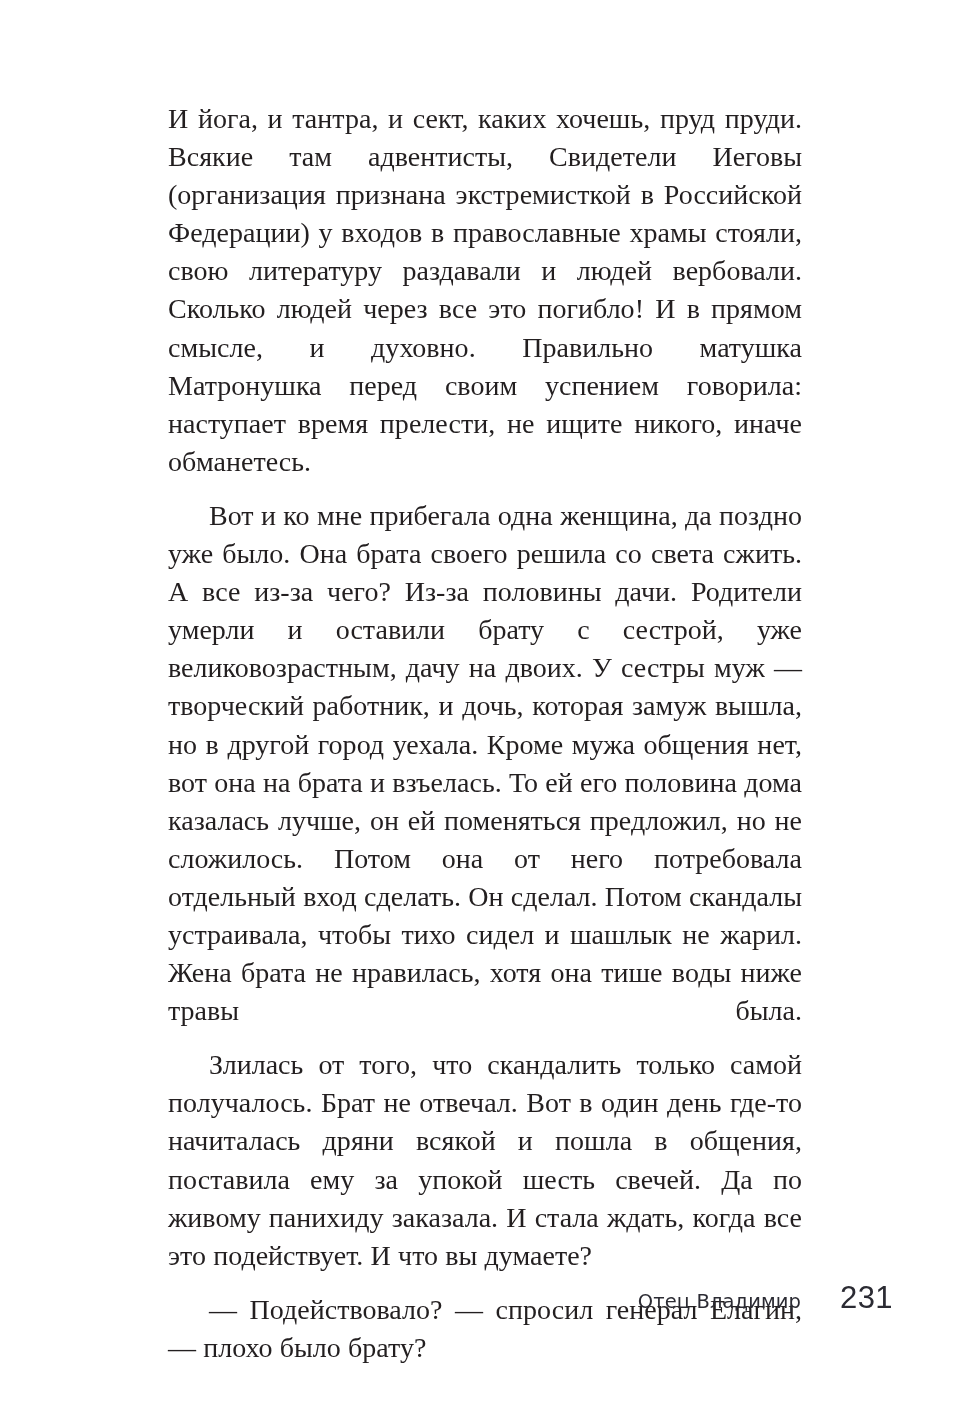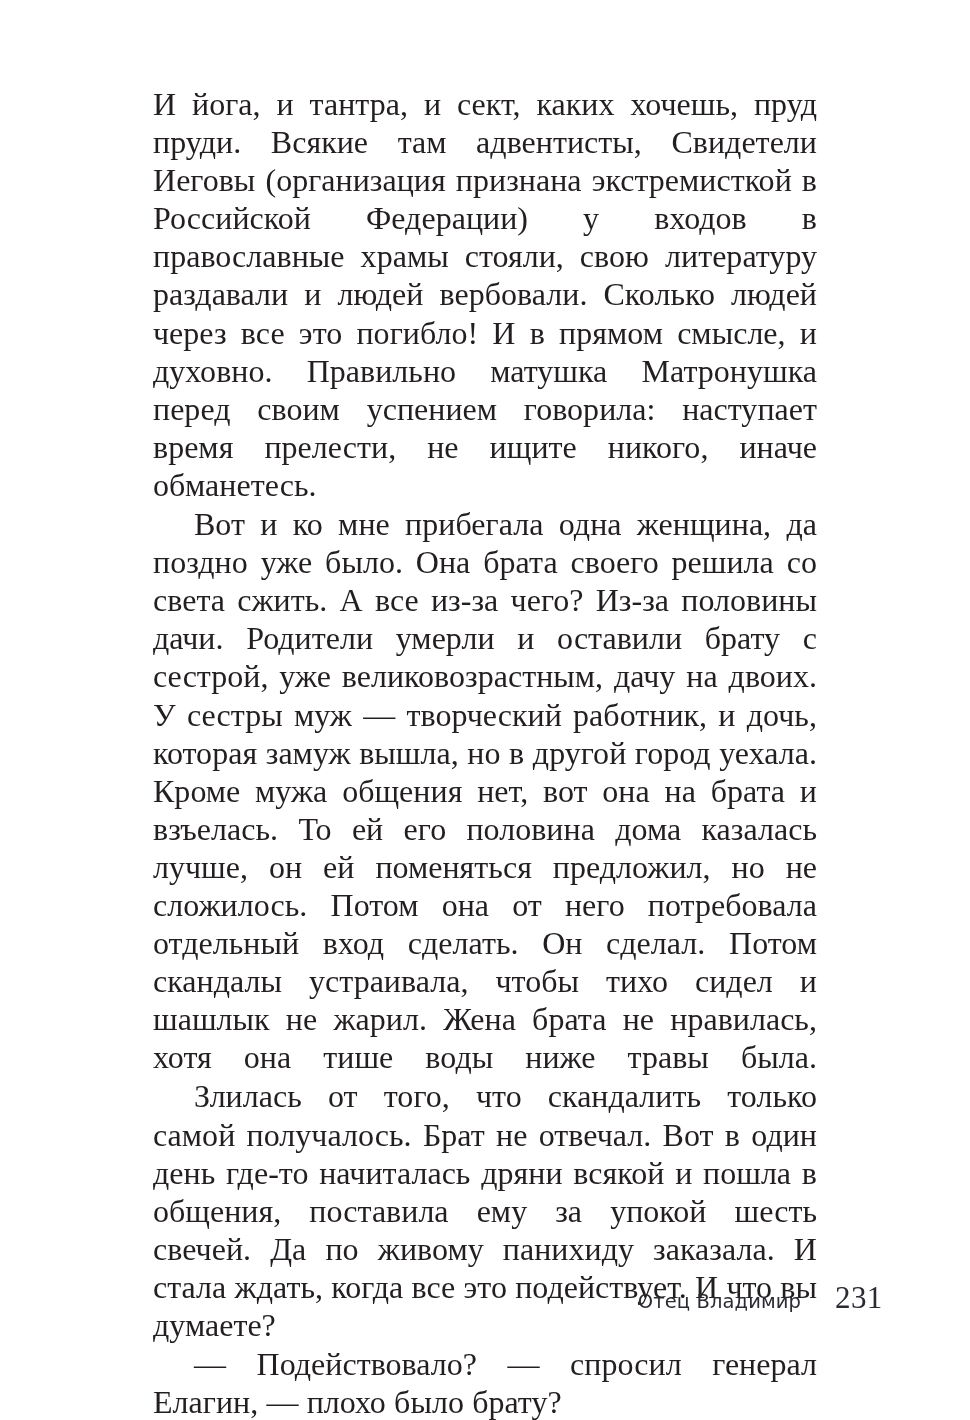--- a/index.html
+++ b/index.html
@@ -16,23 +16,23 @@
     overflow: hidden;
     box-sizing: border-box;
   }
   .text-column {
     position: absolute;
     left: 152px;
     top: 84px;
     width: 666px;
   }
   .para {
-    margin: 1px;
+    margin: 16px;
     font-family: "Liberation Serif", "DejaVu Serif", serif;
-    font-size: 32px;
+    font-size: 28px;
     line-height: 38.1px;
     color: #231f20;
     text-align: justify;
     text-justify: inter-word;
     hyphens: manual;
     -webkit-hyphens: manual;
     letter-spacing: 0.02px;
     word-spacing: 0.2px;
   }
   .para.indent {
@@ -57,27 +57,28 @@
   }
   .running-head {
     font-family: "DejaVu Sans", "Liberation Sans", sans-serif;
     font-size: 19.5px;
     line-height: 1;
     color: #2b2b33;
     letter-spacing: 0.1px;
     white-space: nowrap;
   }
   .folio {
-    font-family: Liberation Serif, serif;
+    font-family: Liberation Sans, sans-serif;
     font-size: 31px;
     line-height: 1;
     color: #2b2b33;
     letter-spacing: 0.4px;
     white-space: nowrap;
     min-width: 58px;
+    text-align: right;
   }
 </style>
 </head>
 <body>
 
 <div class="page">
 
   <div class="text-column">
     <p class="para continues">И йога, и тантра, и сект, каких хочешь, пруд пруди. Всякие там адвентисты, Свидетели Иеговы (организация признана экстремисткой в Российской Федерации) у входов в православные храмы стояли, свою литературу раздавали и людей вербовали. Сколько людей через все это погибло! И в прямом смысле, и духовно. Правильно матушка Матронушка перед своим успением говорила: наступает время прелести, не ищите никого, иначе обманетесь.</p>
     <p class="para indent continues">Вот и ко мне прибегала одна женщина, да поздно уже было. Она брата своего решила со света сжить. А все из-за чего? Из-за половины дачи. Родители умерли и оставили брату с сестрой, уже великовозрастным, дачу на двоих. У сестры муж — творческий работник, и дочь, которая замуж вышла, но в другой город уехала. Кроме мужа общения нет, вот она на брата и взъелась. То ей его половина дома казалась лучше, он ей поменяться предложил, но не сложилось. Потом она от него потребовала отдельный вход сделать. Он сделал. Потом скандалы устраивала, чтобы тихо сидел и шашлык не жарил. Жена брата не нравилась, хотя она тише воды ниже травы была.</p>

